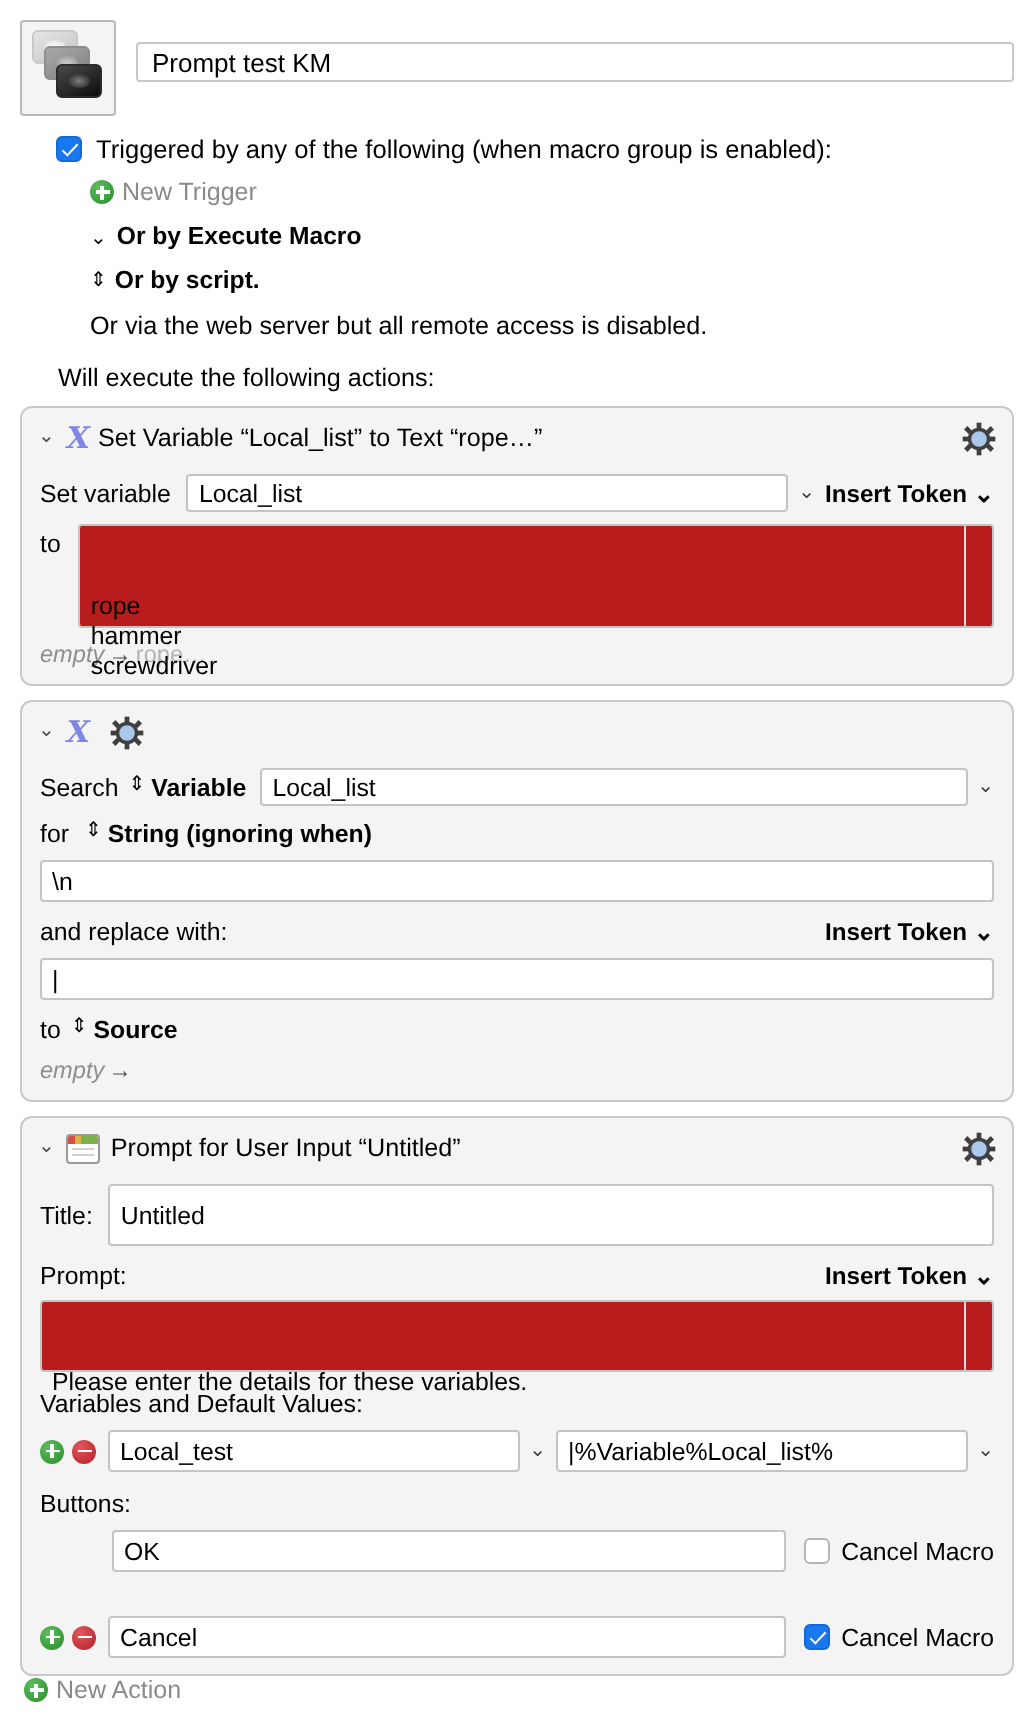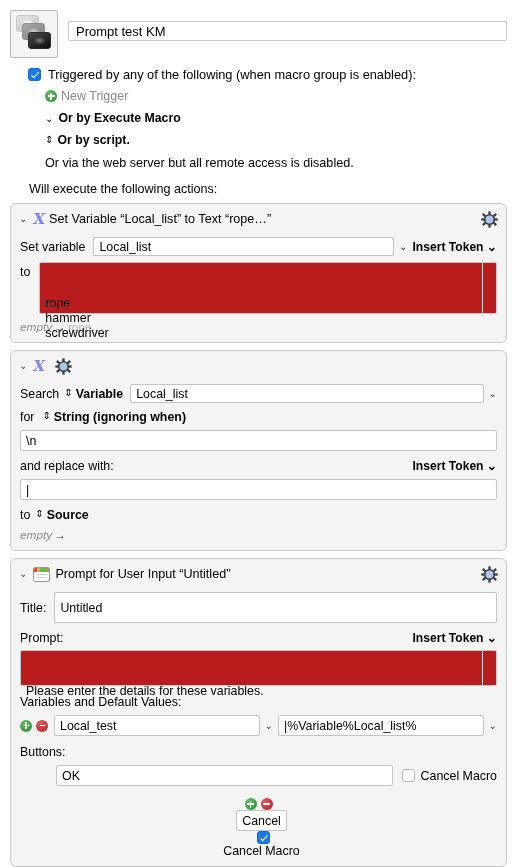--- a/index.html
+++ b/index.html
@@ -547,21 +547,21 @@
 
       <div class="field-row" style="margin-top:6px;">
         <span class="pm-pair" style="width:30px;"></span>
         <span class="textfield" style="flex:1 1 auto;margin-left:6px;height:21px;">
           <span>OK</span>
         </span>
         <span class="cb off" style="margin-left:9px;"></span>
         <span class="lbl" style="margin-left:6px;">Cancel Macro</span>
       </div>
 
-      <div class="field-row" style="margin-top:12px;flex-direction:column;">
+      <div class="field-row" style="margin-top:22px;">
         <span class="pm-pair">
           <span class="plus-circle"></span>
           <span class="minus-circle"></span>
         </span>
         <span class="textfield" style="flex:1 1 auto;margin-left:6px;height:21px;">
           <span>Cancel</span>
         </span>
         <span class="cb on" style="margin-left:9px;"></span>
         <span class="lbl" style="margin-left:6px;">Cancel Macro</span>
       </div>

